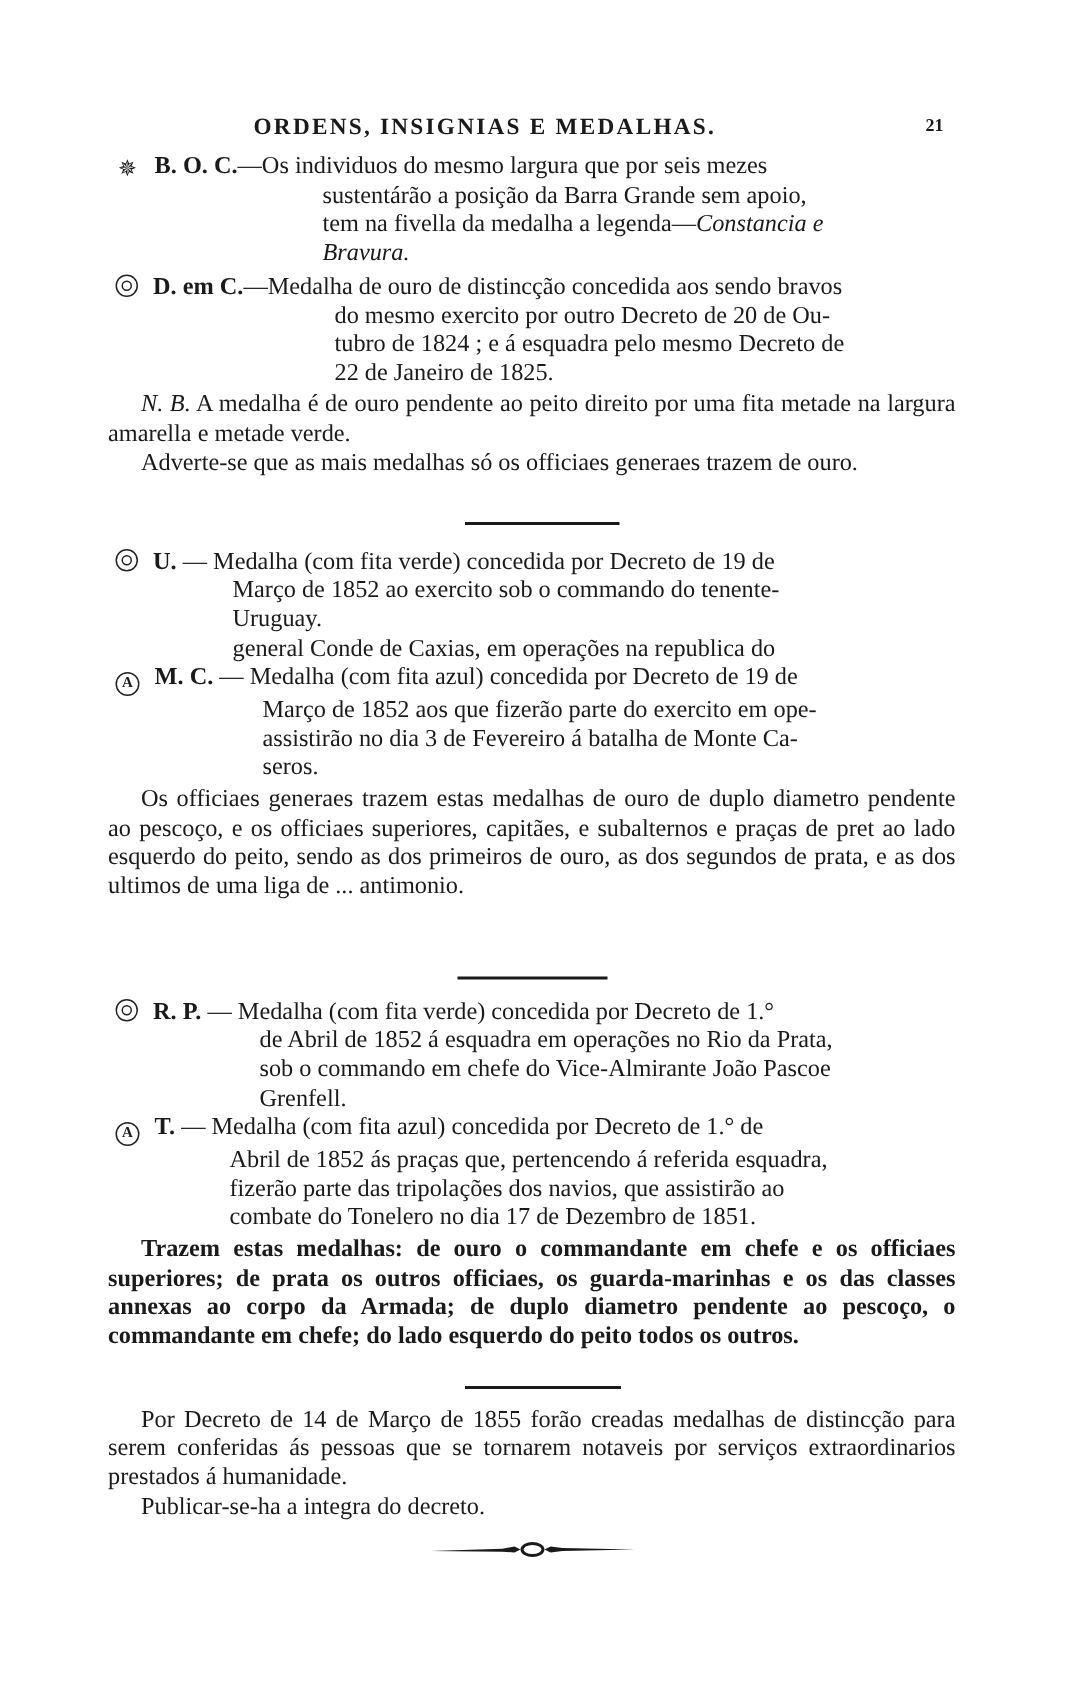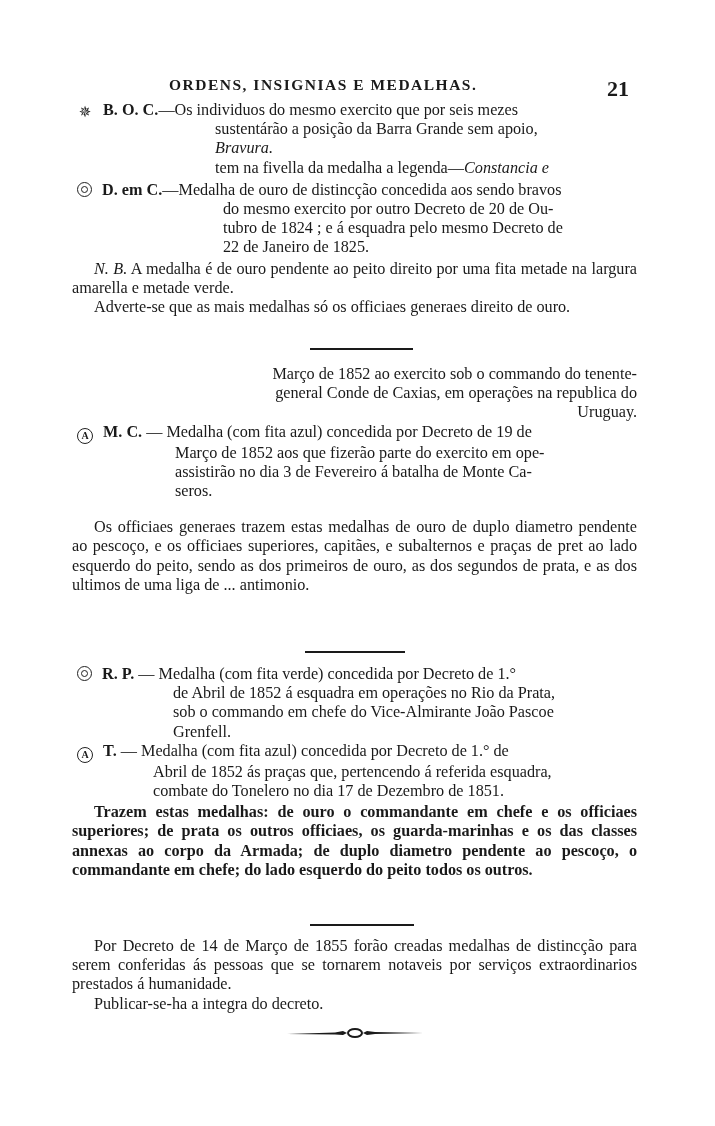--- a/index.html
+++ b/index.html
@@ -6,21 +6,21 @@
   body {
     width: 715px; height: 1126px; background: #ffffff; position: relative; overflow: hidden;
     font-family: "Liberation Serif", "DejaVu Serif", serif; color: #1a1a1a;
   }
   .page { position: absolute; left: 0; top: 0; width: 592px; height: 1126px; }
   .header {
     position: absolute; top: 76px; left: 163px; width: 470px; height: 24px;
     font-weight: bold; letter-spacing: 1.5px; font-size: 15.5px;
   }
   .header .title { position: absolute; left: 6px; top: 0; }
-  .header .pagenum { position: absolute; right: 4px; top: 0; font-size: 22px; letter-spacing: 0; }
+  .header .pagenum { position: absolute; right: 4px; top: 0; font-size: 12px; letter-spacing: 0; }
   .text { position: absolute; left: 77px; width: 560px; font-size: 16.2px; line-height: 19.2px; }
   .entry { position: relative; margin: 0; }
   .entry .lead { white-space: nowrap; }
   .entry .cont { display: block; }
   .sym {
     display: inline-block; width: 16px; height: 16px; margin-right: 6px; vertical-align: -2px;
     font-size: 15px; line-height: 16px; text-align: center;
   }
   .sym-circle { border: 1.6px solid #222; border-radius: 50%; width: 13px; height: 13px; position: relative; box-sizing: content-box; }
   .sym-circle::after { content: ""; position: absolute; left: 3px; top: 3px; width: 5px; height: 5px; border: 1.5px solid #222; border-radius: 50%; }
@@ -38,65 +38,69 @@
 
   <div class="header">
     <span class="title">ORDENS, INSIGNIAS E MEDALHAS.</span>
     <span class="pagenum">21</span>
   </div>
 
   <div class="text" style="top:101px;">
     <div class="entry">
       <span class="lead">
         <span class="sym">✵</span>
-        <span class="abbr">B. O. C.</span><span>—</span><span>Os individuos do mesmo exercito que por seis mezes</span>
+        <span class="abbr">B. O. C.</span><span>—</span><span>Os individuos do mesmo largura que por seis mezes</span>
       </span>
       <div style="padding-left:138px;">
         <span class="cont">sustentárão a posição da Barra Grande sem apoio,</span>
+        <span class="cont"><span>tem na fivella da medalha a legenda—</span><span class="ital">Constancia e</span></span>
         <span class="cont ital">Bravura.</span>
-        <span class="cont"><span>tem na fivella da medalha a legenda—</span><span class="ital">Constancia e</span></span>
       </div>
     </div>
     <div class="entry" style="margin-top:3px;">
       <span class="lead">
         <span class="sym sym-circle"></span>
         <span class="abbr">D. em C.</span><span>—</span><span>Medalha de ouro de distincção concedida aos sendo bravos</span>
       </span>
       <div style="padding-left:146px;">
         <span class="cont">do mesmo exercito por outro Decreto de 20 de Ou-</span>
         <span class="cont">tubro de 1824 ; e á esquadra pelo mesmo Decreto de</span>
         <span class="cont">22 de Janeiro de 1825.</span>
       </div>
     </div>
     <p class="para" style="margin-left:-5px;margin-top:2px;"><span class="ital">N. B.</span> <span>A medalha é de ouro pendente ao peito direito por uma fita metade na largura amarella e metade verde.</span></p>
-    <p class="para" style="margin-left:-5px;">Adverte-se que as mais medalhas só os officiaes generaes direito de ouro.</p>
+    <p class="para" style="margin-left:-5px;">Adverte-se que as mais medalhas só os officiaes generaes trazem de ouro.</p>
   </div>
 
   <div class="rule" style="left:310px; top:348px; width:103px;"></div>
 
   <div class="text" style="top:365px;">
     <div class="entry">
-      <div style="padding-left:78px;text-align:right;">
+      <span class="lead">
+        <span class="sym sym-circle"></span>
+        <span class="abbr">U.</span> <span>—</span> <span>Medalha (com fita verde) concedida por Decreto de 19 de</span>
+      </span>
+      <div style="padding-left:78px;">
         <span class="cont">Março de 1852 ao exercito sob o commando do tenente-</span>
+        <span class="cont">Uruguay.</span>
         <span class="cont">general Conde de Caxias, em operações na republica do</span>
-        <span class="cont">Uruguay.</span>
       </div>
     </div>
     <div class="entry">
       <span class="lead">
         <span class="sym sym-letter">A</span>
         <span class="abbr">M. C.</span> <span>—</span> <span>Medalha (com fita azul) concedida por Decreto de 19 de</span>
       </span>
       <div style="padding-left:98px;">
         <span class="cont">Março de 1852 aos que fizerão parte do exercito em ope-</span>
         <span class="cont">assistirão no dia 3 de Fevereiro á batalha de Monte Ca-</span>
         <span class="cont">seros.</span>
       </div>
     </div>
-    <p class="para" style="margin-left:-5px;margin-top:17px;">Os officiaes generaes trazem estas medalhas de ouro de duplo diametro pendente ao pescoço, e os officiaes superiores, capitães, e subalternos e praças de pret ao lado esquerdo do peito, sendo as dos primeiros de ouro, as dos segundos de prata, e as dos ultimos de uma liga de ... antimonio.</p>
+    <p class="para" style="margin-left:-5px;margin-top:2px;">Os officiaes generaes trazem estas medalhas de ouro de duplo diametro pendente ao pescoço, e os officiaes superiores, capitães, e subalternos e praças de pret ao lado esquerdo do peito, sendo as dos primeiros de ouro, as dos segundos de prata, e as dos ultimos de uma liga de ... antimonio.</p>
   </div>
 
   <div class="rule" style="left:305px; top:651px; width:100px;"></div>
 
   <div class="text" style="top:665px;">
     <div class="entry">
       <span class="lead">
         <span class="sym sym-circle"></span>
         <span class="abbr">R. P.</span> <span>—</span> <span>Medalha (com fita verde) concedida por Decreto de 1.°</span>
       </span>
@@ -106,20 +110,21 @@
         <span class="cont">Grenfell.</span>
       </div>
     </div>
     <div class="entry">
       <span class="lead">
         <span class="sym sym-letter">A</span>
         <span class="abbr">T.</span> <span>—</span> <span>Medalha (com fita azul) concedida por Decreto de 1.° de</span>
       </span>
       <div style="padding-left:76px;">
         <span class="cont">Abril de 1852 ás praças que, pertencendo á referida esquadra,</span>
+        <span class="cont">fizerão parte das tripolações dos navios, que assistirão ao</span>
         <span class="cont">combate do Tonelero no dia 17 de Dezembro de 1851.</span>
       </div>
     </div>
     <p class="para" style="margin-left:-5px;margin-top:2px;font-weight:bold;">Trazem estas medalhas: de ouro o commandante em chefe e os officiaes superiores; de prata os outros officiaes, os guarda-marinhas e os das classes annexas ao corpo da Armada; de duplo diametro pendente ao pescoço, o commandante em chefe; do lado esquerdo do peito todos os outros.</p>
   </div>
 
   <div class="rule" style="left:310px; top:924px; width:104px;"></div>
 
   <div class="text" style="top:937px;">
     <p class="para" style="margin-left:-5px;">Por Decreto de 14 de Março de 1855 forão creadas medalhas de distincção para serem conferidas ás pessoas que se tornarem notaveis por serviços extraordinarios prestados á humanidade.</p>

